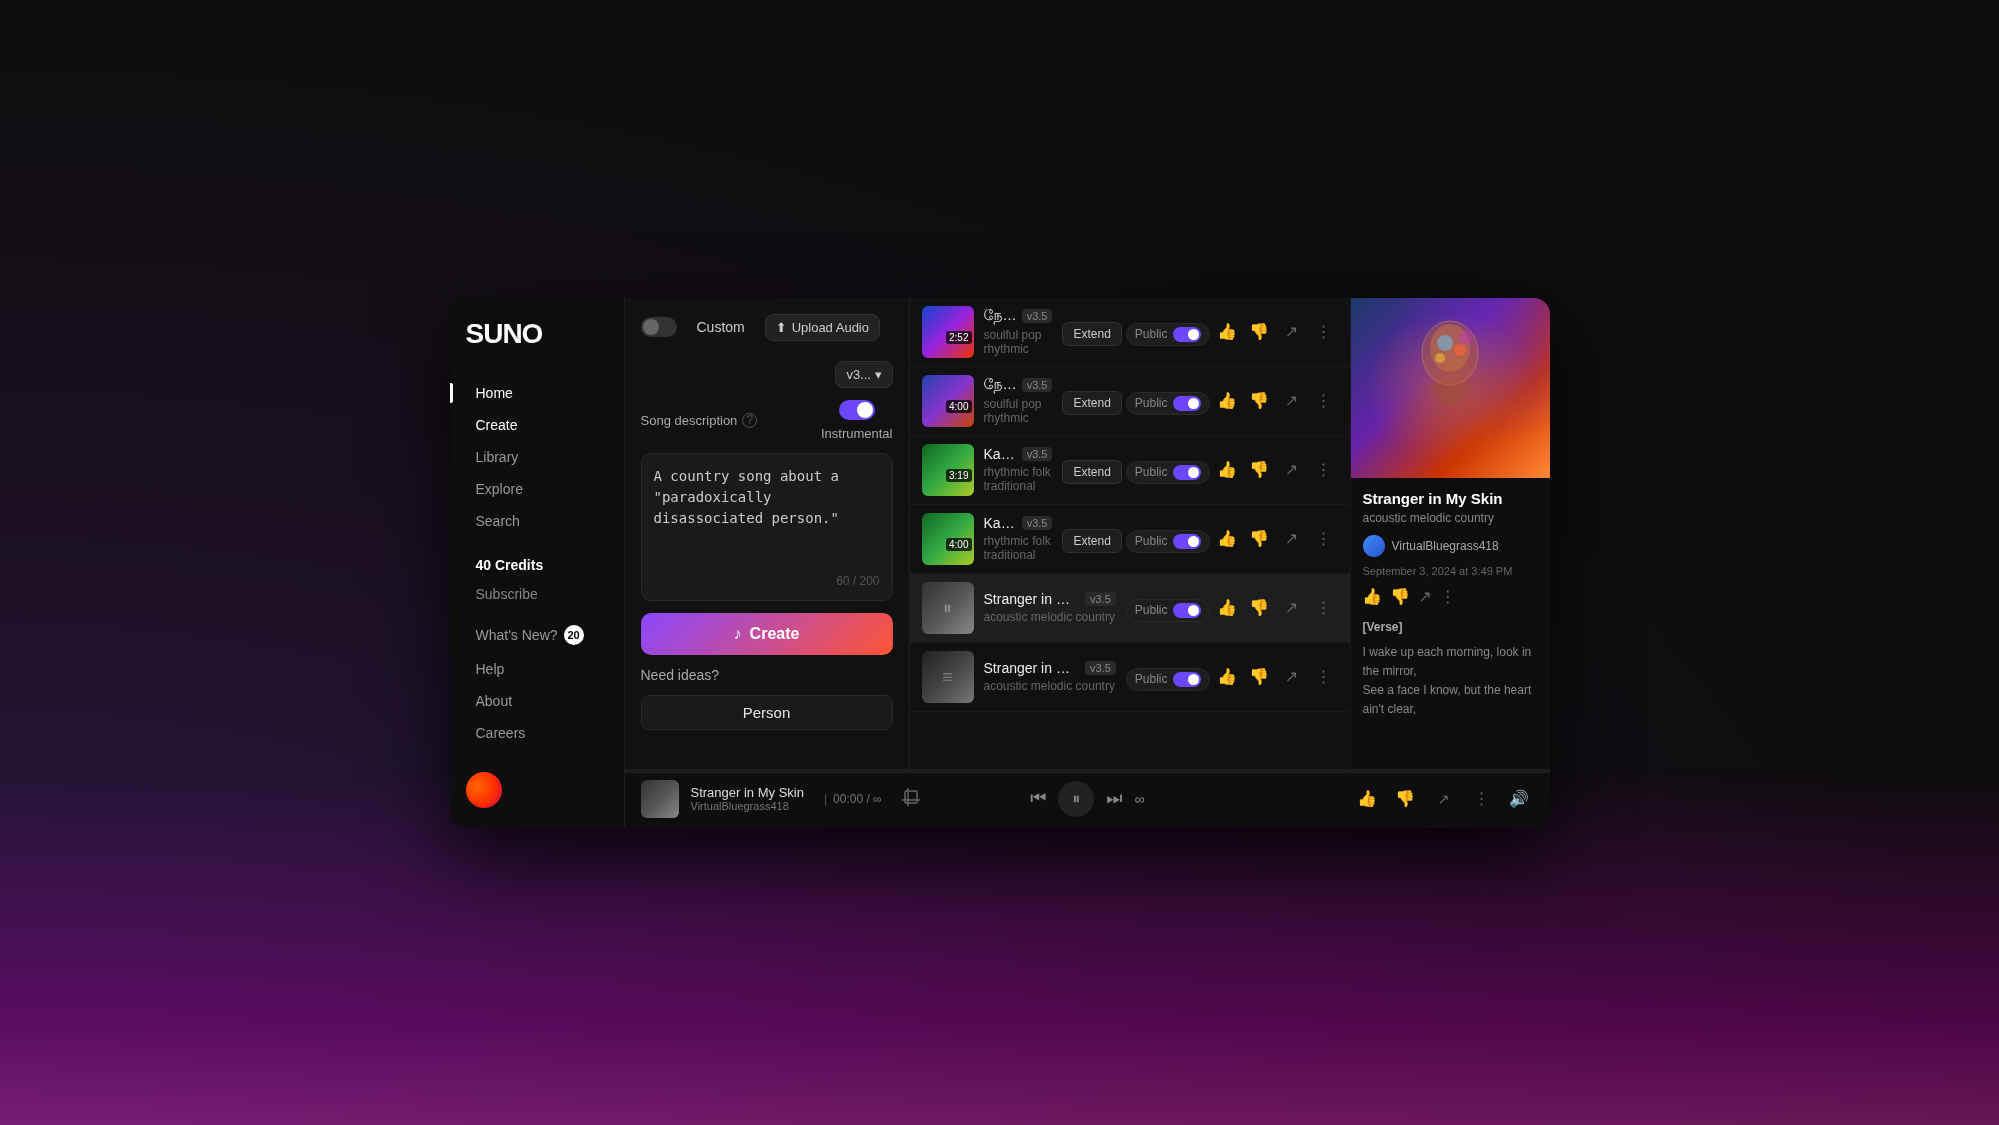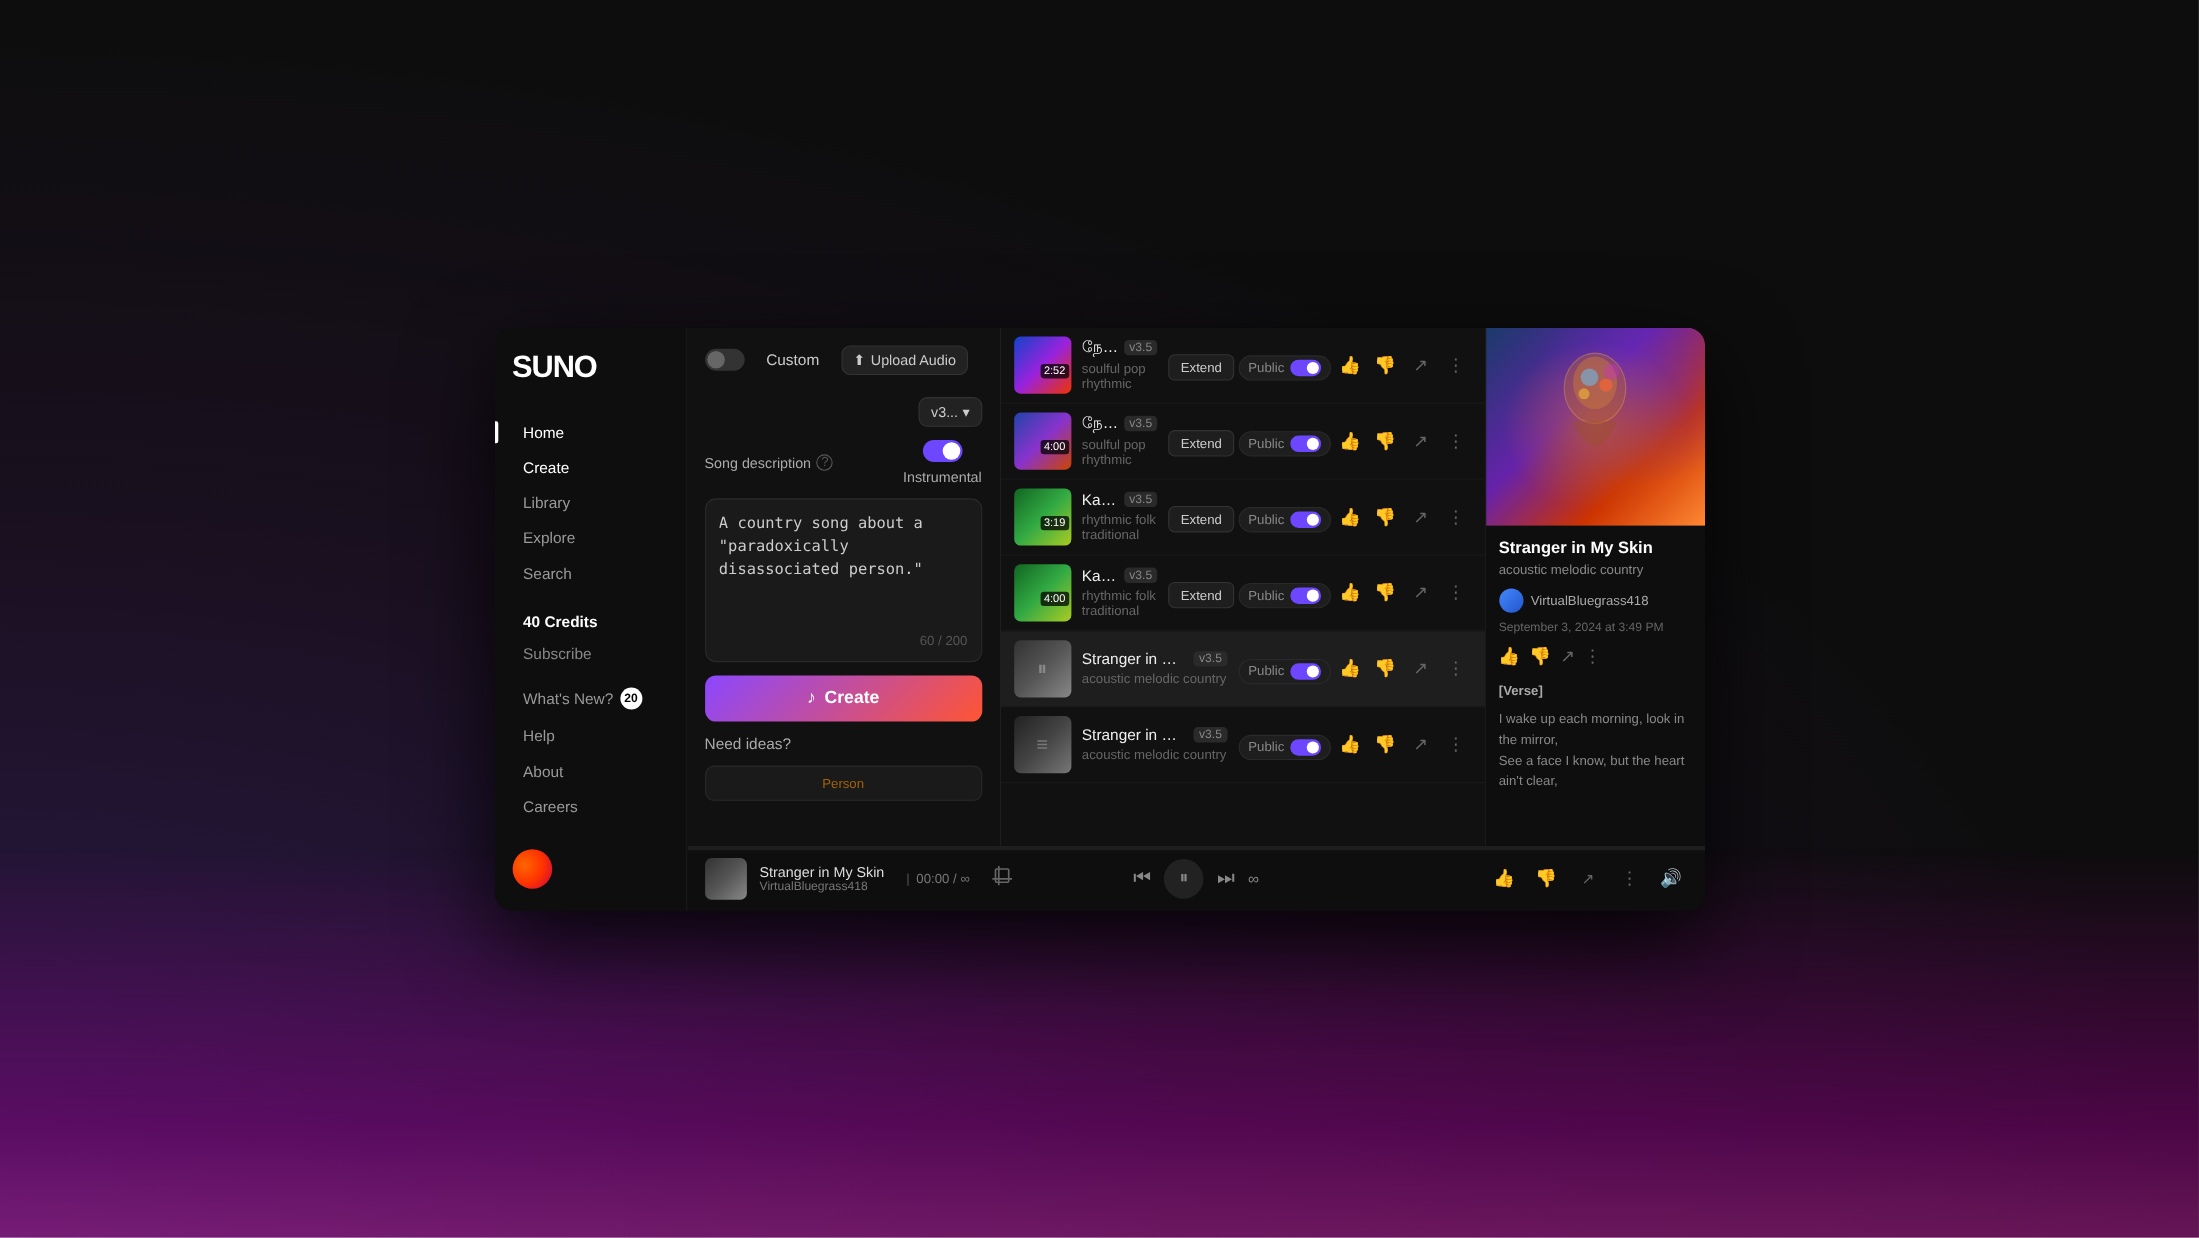--- a/index.html
+++ b/index.html
@@ -261,22 +261,22 @@
     .need-ideas {
       color: #aaa;
       font-size: 14px;
       font-weight: 500;
     }
     .person-btn {
       background: #1a1a1a;
       border: 1px solid #2a2a2a;
       border-radius: 8px;
       padding: 8px;
-      color: #a16207;
-      font-size: 12px;
+      color: #e5e5e5;
+      font-size: 15px;
       text-align: center;
       cursor: pointer;
     }
     
     .songs-list {
       flex: 1;
       overflow-y: auto;
       padding: 0;
       background: #111;
     }

